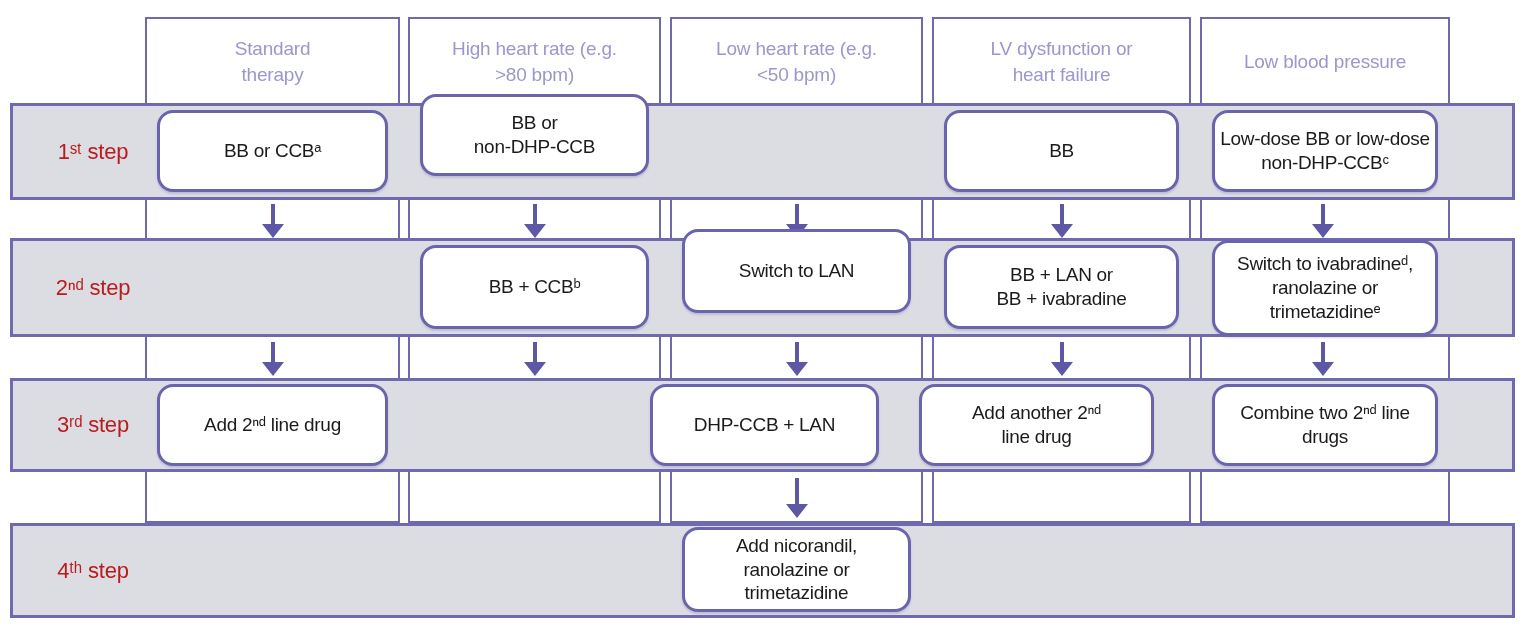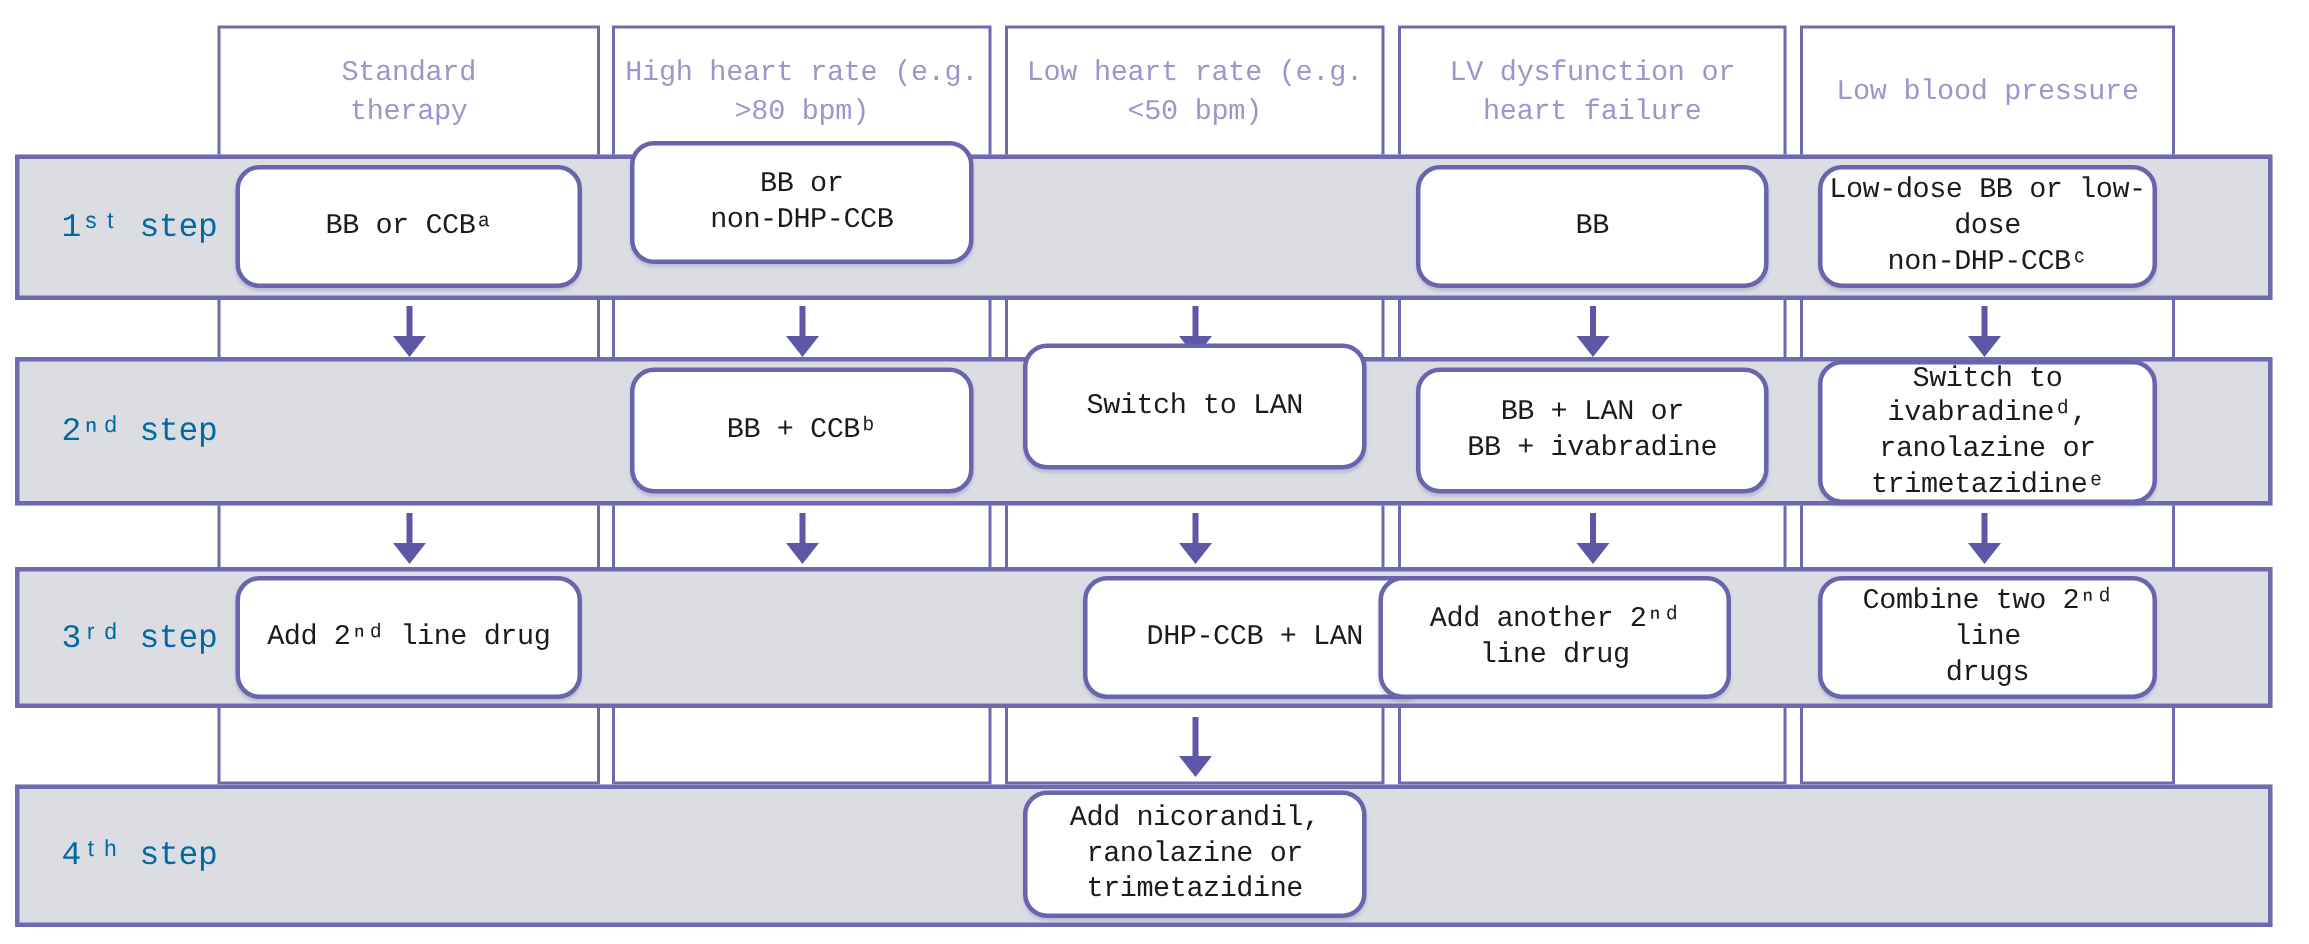--- a/index.html
+++ b/index.html
@@ -1,20 +1,20 @@
 <!DOCTYPE html>
 <html><head>
 <meta charset="utf-8">
 <style>
   html,body{margin:0;padding:0;background:#ffffff;}
   .canvas{
     position:relative;
     width:1539px;height:629px;
     background:#ffffff;
-    font-family:Liberation Mono, monospace;
+    font-family:Liberation Sans, sans-serif;
     color:#1b1b1b;
     overflow:hidden;
   }
   *{box-sizing:border-box;}
 
   
   .frame{
     position:absolute;top:17px;height:506px;
     border:2px solid #6f6ab0;
     background:#ffffff;
@@ -35,21 +35,21 @@
     position:absolute;left:10px;width:1505px;
     background:#dcdde3;
     border:3px solid #6f6ab0;
     z-index:2;
   }
   .row-label{
     position:absolute;left:20px;width:120px;top:0;bottom:0;
     display:flex;align-items:center;justify-content:center;
     font-size:22px;
     letter-spacing:-0.2px;
-    color:#0369a1;
+    color:#b91c1c;
   }
 
   
   .tbox{
     position:absolute;
     background:#ffffff;
     border:3px solid #6a64ad;
     border-radius:16px;
     display:flex;align-items:center;justify-content:center;
     text-align:center;
@@ -122,21 +122,21 @@
 
   <div class="tbox" style="left:420px;top:245px;width:229px;height:84px">BB + CCBᵇ</div>
   <div class="tbox" style="left:682px;top:229px;width:229px;height:84px">Switch to LAN</div>
   <div class="tbox" style="left:944px;top:245px;width:235px;height:84px">BB + LAN or
 BB + ivabradine</div>
   <div class="tbox" style="left:1212px;top:240px;width:226px;height:96px">Switch to ivabradineᵈ,
 ranolazine or
 trimetazidineᵉ</div>
 
   <div class="tbox" style="left:157px;top:384px;width:231px;height:82px">Add 2ⁿᵈ line drug</div>
-  <div class="tbox" style="left:722px;top:384px;width:229px;height:82px">DHP-CCB + LAN</div>
+  <div class="tbox" style="left:650px;top:384px;width:229px;height:82px">DHP-CCB + LAN</div>
   <div class="tbox" style="left:919px;top:384px;width:235px;height:82px">Add another 2ⁿᵈ
 line drug</div>
   <div class="tbox" style="left:1212px;top:384px;width:226px;height:82px">Combine two 2ⁿᵈ line
 drugs</div>
 
   <div class="tbox" style="left:682px;top:527px;width:229px;height:85px">Add nicorandil,
 ranolazine or
 trimetazidine</div>
 
   <div class="arrow" style="left:262px;top:204px">

